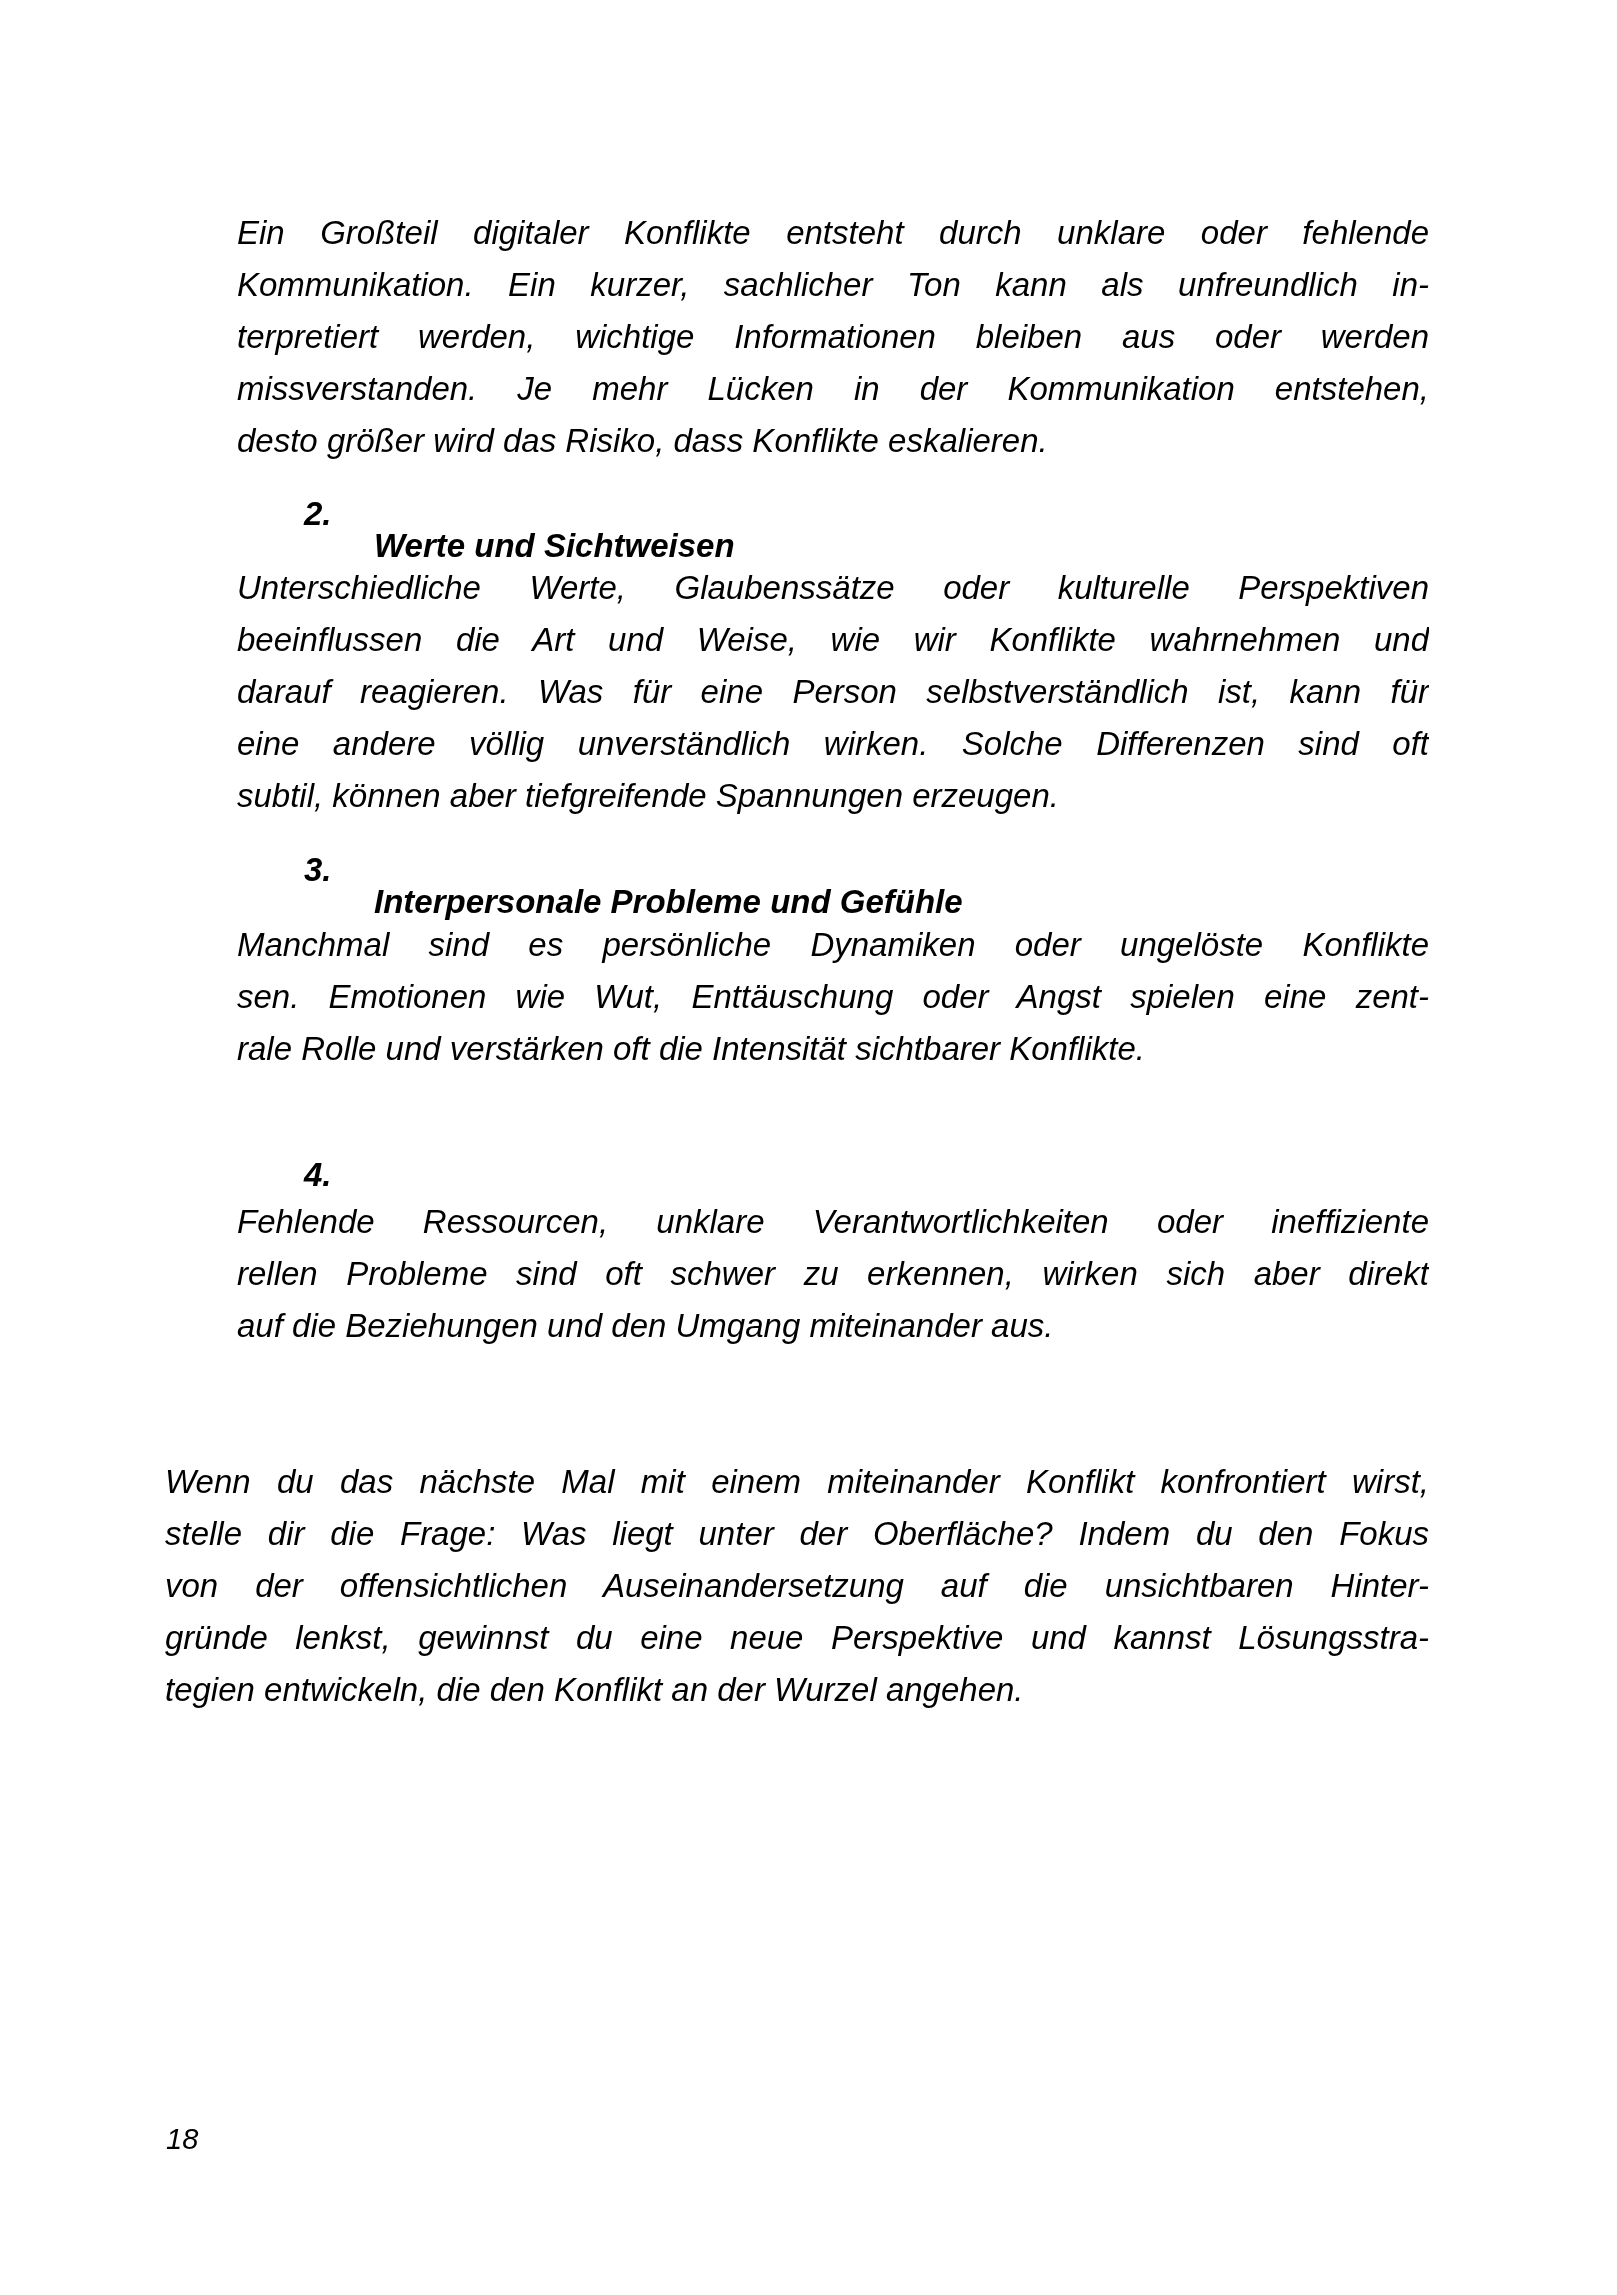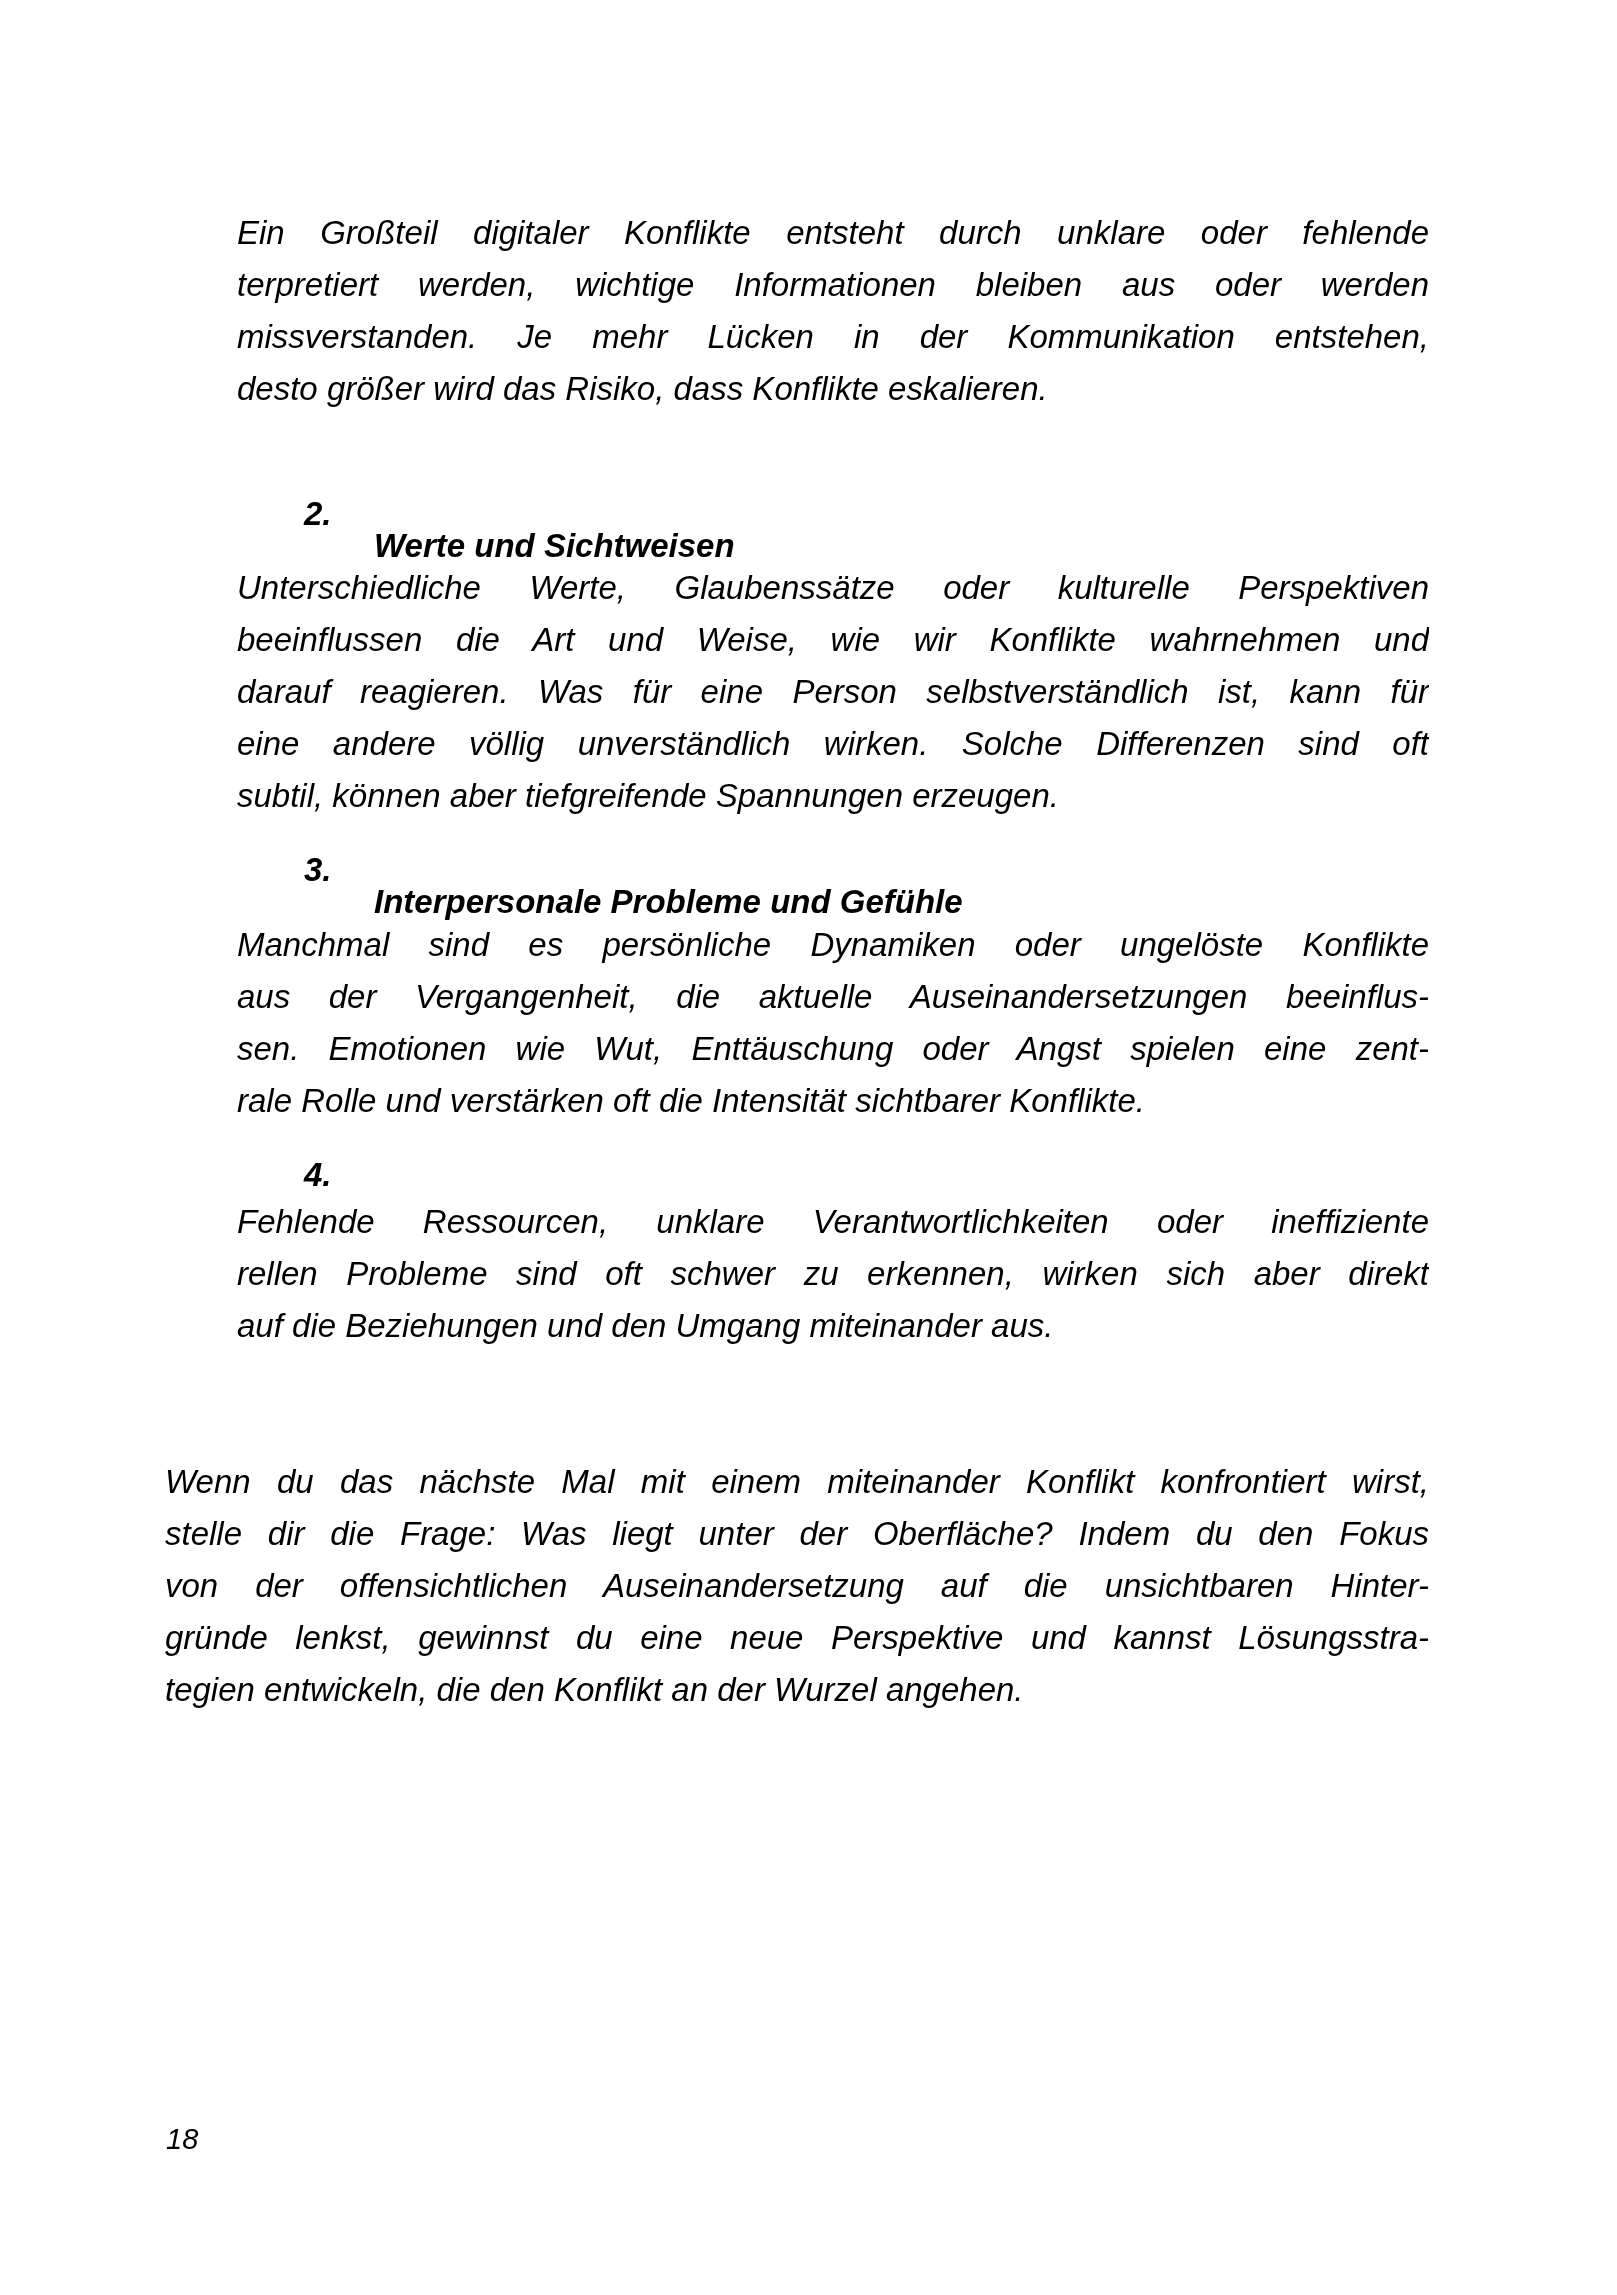--- a/index.html
+++ b/index.html
@@ -79,20 +79,21 @@
     font-weight: 400;
   }
 </style>
 </head>
 <body>
 
 <div class="page">
 
   <div class="para indented" style="top:207px;">
     <div class="line">Ein Großteil digitaler Konflikte entsteht durch unklare oder fehlende</div>
+    <div class="line">Kommunikation. Ein kurzer, sachlicher Ton kann als unfreundlich in-</div>
     <div class="line">terpretiert werden, wichtige Informationen bleiben aus oder werden</div>
     <div class="line">missverstanden. Je mehr Lücken in der Kommunikation entstehen,</div>
     <div class="line last">desto größer wird das Risiko, dass Konflikte eskalieren.</div>
   </div>
 
   <div class="heading" style="top:488px;">
     <span class="num">2.</span>
     <span class="title">Werte und Sichtweisen</span>
   </div>
   <div class="para indented" style="top:562px;">
@@ -102,21 +103,20 @@
     <div class="line">eine andere völlig unverständlich wirken. Solche Differenzen sind oft</div>
     <div class="line last">subtil, können aber tiefgreifende Spannungen erzeugen.</div>
   </div>
 
   <div class="heading" style="top:844px;">
     <span class="num">3.</span>
     <span class="title">Interpersonale Probleme und Gefühle</span>
   </div>
   <div class="para indented" style="top:919px;">
     <div class="line">Manchmal sind es persönliche Dynamiken oder ungelöste Konflikte</div>
-    <div class="line">aus der Vergangenheit, die aktuelle Auseinandersetzungen beeinflus-</div>
     <div class="line">sen. Emotionen wie Wut, Enttäuschung oder Angst spielen eine zent-</div>
     <div class="line last">rale Rolle und verstärken oft die Intensität sichtbarer Konflikte.</div>
   </div>
 
   <div class="heading" style="top:1149px;">
     <span class="num">4.</span>
   </div>
   <div class="para indented" style="top:1196px;">
     <div class="line">Fehlende Ressourcen, unklare Verantwortlichkeiten oder ineffiziente</div>
     <div class="line">rellen Probleme sind oft schwer zu erkennen, wirken sich aber direkt</div>

